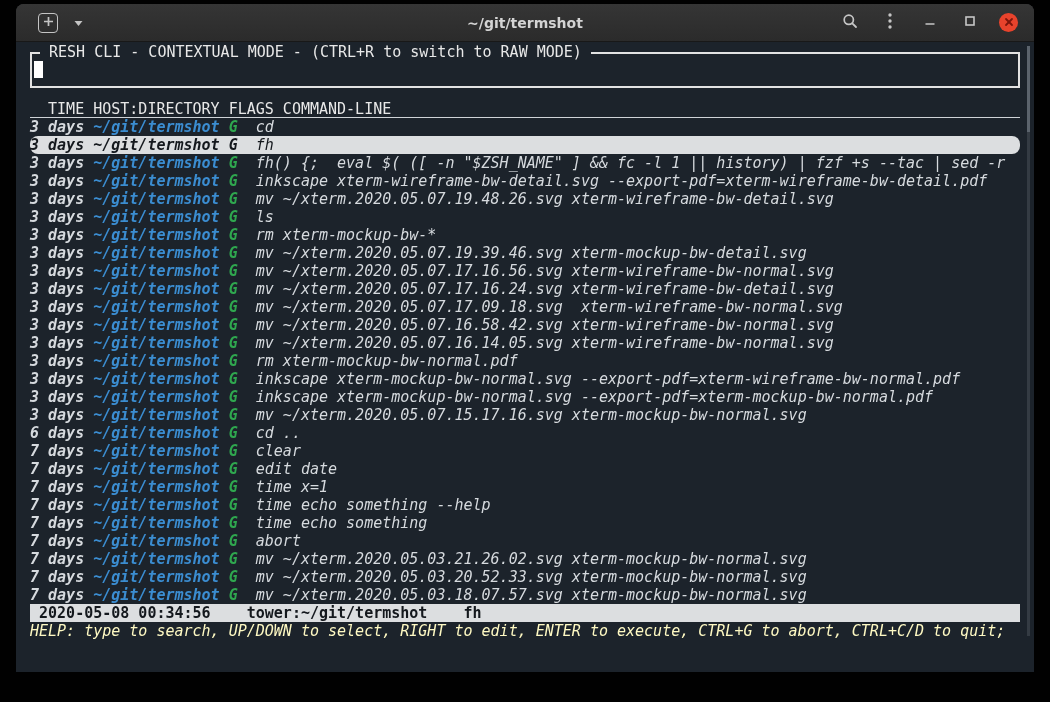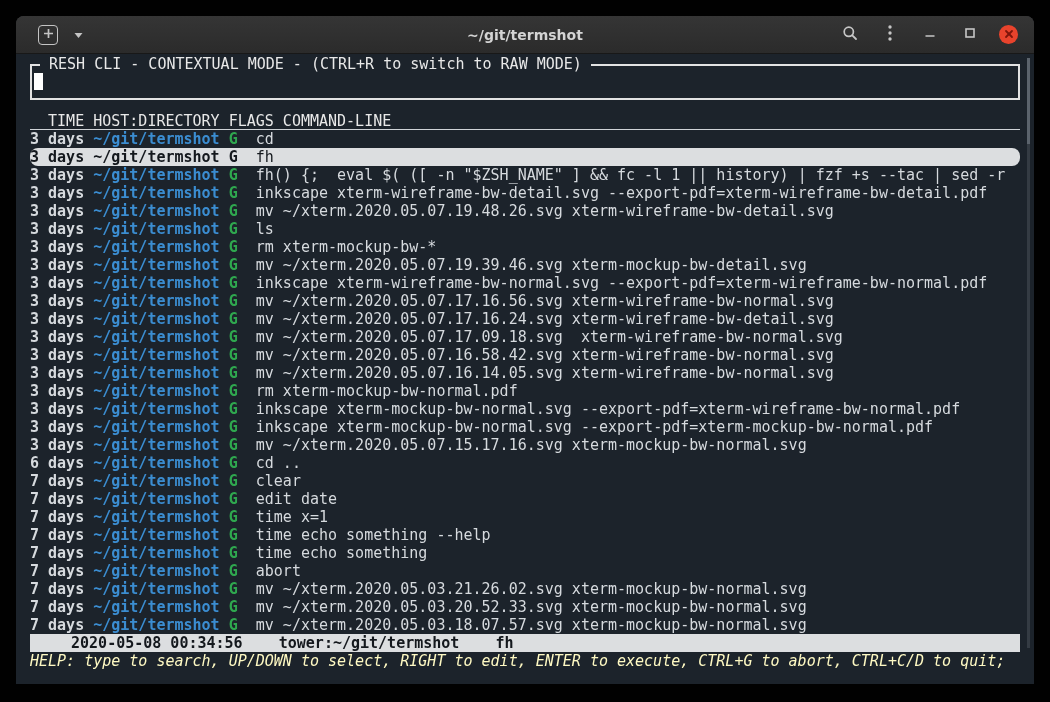--- a/index.html
+++ b/index.html
@@ -9,21 +9,21 @@
     --flag:#2fa84f;
     --sel-bg:#dcdee0;
     --sel-fg:#14181d;
     --close-red:#e8432c;
     --titlebar-bg:#2f2f2f;
   }
   *{margin:0;padding:0;box-sizing:border-box;}
   html,body{width:1050px;height:702px;}
   body{position:relative;background:#010101;overflow:hidden;
        font-family:"DejaVu Sans Mono",monospace;}
-  .window{position:absolute;left:16px;top:16px;width:1018px;height:668px;
+  .window{position:absolute;left:16px;top:4px;width:1018px;height:668px;
           border-radius:8px 8px 0 0;overflow:hidden;background:var(--term-bg);}
   
   .titlebar{height:38px;background:var(--titlebar-bg);
             background-image:linear-gradient(#353535,#2b2b2b);
             border-bottom:1px solid #181818;display:flex;align-items:center;position:relative;}
   .tb-left{display:flex;align-items:center;gap:9px;padding-left:22px;z-index:2;}
   .tb-right{margin-left:auto;display:flex;align-items:center;gap:18px;padding-right:16px;z-index:2;}
   .tb-title{position:absolute;left:0;right:0;text-align:center;
             font-family:"DejaVu Sans",sans-serif;font-size:14px;font-weight:bold;color:#d4d4d4;}
   .tbtn{background:none;border:none;padding:0;width:22px;height:22px;
@@ -32,28 +32,28 @@
   .close-btn{width:19px;height:19px;border-radius:50%;background:var(--close-red);border:none;
              display:flex;align-items:center;justify-content:center;padding:0;}
   
   .term{position:relative;height:566px;padding:4px 14px 0 14px;
         font-size:15px;line-height:18px;color:var(--fg);}
   .resh-box{position:relative;border:2px solid #e2e2e2;height:36px;margin-top:6px;margin-bottom:12px;}
   .box-title{position:absolute;top:-11px;left:8px;background:var(--term-bg);white-space:pre;color:#e8e8e8;}
   .cursor{position:absolute;left:2px;top:7px;width:9px;height:17px;background:#ffffff;}
   .hdr{white-space:pre;height:18px;border-bottom:1px solid #cfd3d7;color:#e8e8e8;}
   .rows{}
-  .row{white-space:pre;height:18px;}
+  .row{white-space:pre;height:18px;font-style:italic;}
   .row .c-time{color:var(--fg);font-weight:bold;}
   .row .c-host{color:var(--path);font-weight:bold;}
   .row .c-flag{color:var(--flag);font-weight:bold;}
   .row .c-cmd{color:var(--fg);}
   .row.selected{background:var(--sel-bg);border-radius:8px;}
   .row.selected span{color:var(--sel-fg) !important;}
-  .statusbar{white-space:pre;height:18px;background:var(--sel-bg);color:var(--sel-fg);font-weight:bold;padding-left:32px;}
+  .statusbar{white-space:pre;height:18px;background:var(--sel-bg);color:var(--sel-fg);font-weight:bold;}
   .help{white-space:pre;height:18px;color:#fef9c3;font-style:italic;}
   .scrollbar{position:absolute;right:4px;top:4px;height:590px;width:3px;background:#343b43;}
   .scroll-thumb{width:100%;height:86px;background:#5b636c;}
 </style>
 </head>
 <body>
 
 <div class="window">
 
   <div class="titlebar">
@@ -141,21 +141,20 @@
   <div class="row"><span class="c-time">3 days </span><span class="c-host">~/git/termshot </span><span class="c-flag">G  </span><span class="c-cmd">inkscape xterm-wireframe-bw-detail.svg --export-pdf=xterm-wireframe-bw-detail.pdf</span></div>
 
   <div class="row"><span class="c-time">3 days </span><span class="c-host">~/git/termshot </span><span class="c-flag">G  </span><span class="c-cmd">mv ~/xterm.2020.05.07.19.48.26.svg xterm-wireframe-bw-detail.svg</span></div>
 
   <div class="row"><span class="c-time">3 days </span><span class="c-host">~/git/termshot </span><span class="c-flag">G  </span><span class="c-cmd">ls</span></div>
 
   <div class="row"><span class="c-time">3 days </span><span class="c-host">~/git/termshot </span><span class="c-flag">G  </span><span class="c-cmd">rm xterm-mockup-bw-*</span></div>
 
   <div class="row"><span class="c-time">3 days </span><span class="c-host">~/git/termshot </span><span class="c-flag">G  </span><span class="c-cmd">mv ~/xterm.2020.05.07.19.39.46.svg xterm-mockup-bw-detail.svg</span></div>
 
-  <div class="row"><span class="c-time">3 days </span><span class="c-host">~/git/termshot </span><span class="c-flag">G  </span><span class="c-cmd">inkscape xterm-wireframe-bw-normal.svg --export-pdf=xterm-wireframe-bw-normal.pdf</span></div>
 
   <div class="row"><span class="c-time">3 days </span><span class="c-host">~/git/termshot </span><span class="c-flag">G  </span><span class="c-cmd">mv ~/xterm.2020.05.07.17.16.56.svg xterm-wireframe-bw-normal.svg</span></div>
 
   <div class="row"><span class="c-time">3 days </span><span class="c-host">~/git/termshot </span><span class="c-flag">G  </span><span class="c-cmd">mv ~/xterm.2020.05.07.17.16.24.svg xterm-wireframe-bw-detail.svg</span></div>
 
   <div class="row"><span class="c-time">3 days </span><span class="c-host">~/git/termshot </span><span class="c-flag">G  </span><span class="c-cmd">mv ~/xterm.2020.05.07.17.09.18.svg  xterm-wireframe-bw-normal.svg</span></div>
 
   <div class="row"><span class="c-time">3 days </span><span class="c-host">~/git/termshot </span><span class="c-flag">G  </span><span class="c-cmd">mv ~/xterm.2020.05.07.16.58.42.svg xterm-wireframe-bw-normal.svg</span></div>
 
   <div class="row"><span class="c-time">3 days </span><span class="c-host">~/git/termshot </span><span class="c-flag">G  </span><span class="c-cmd">mv ~/xterm.2020.05.07.16.14.05.svg xterm-wireframe-bw-normal.svg</span></div>

